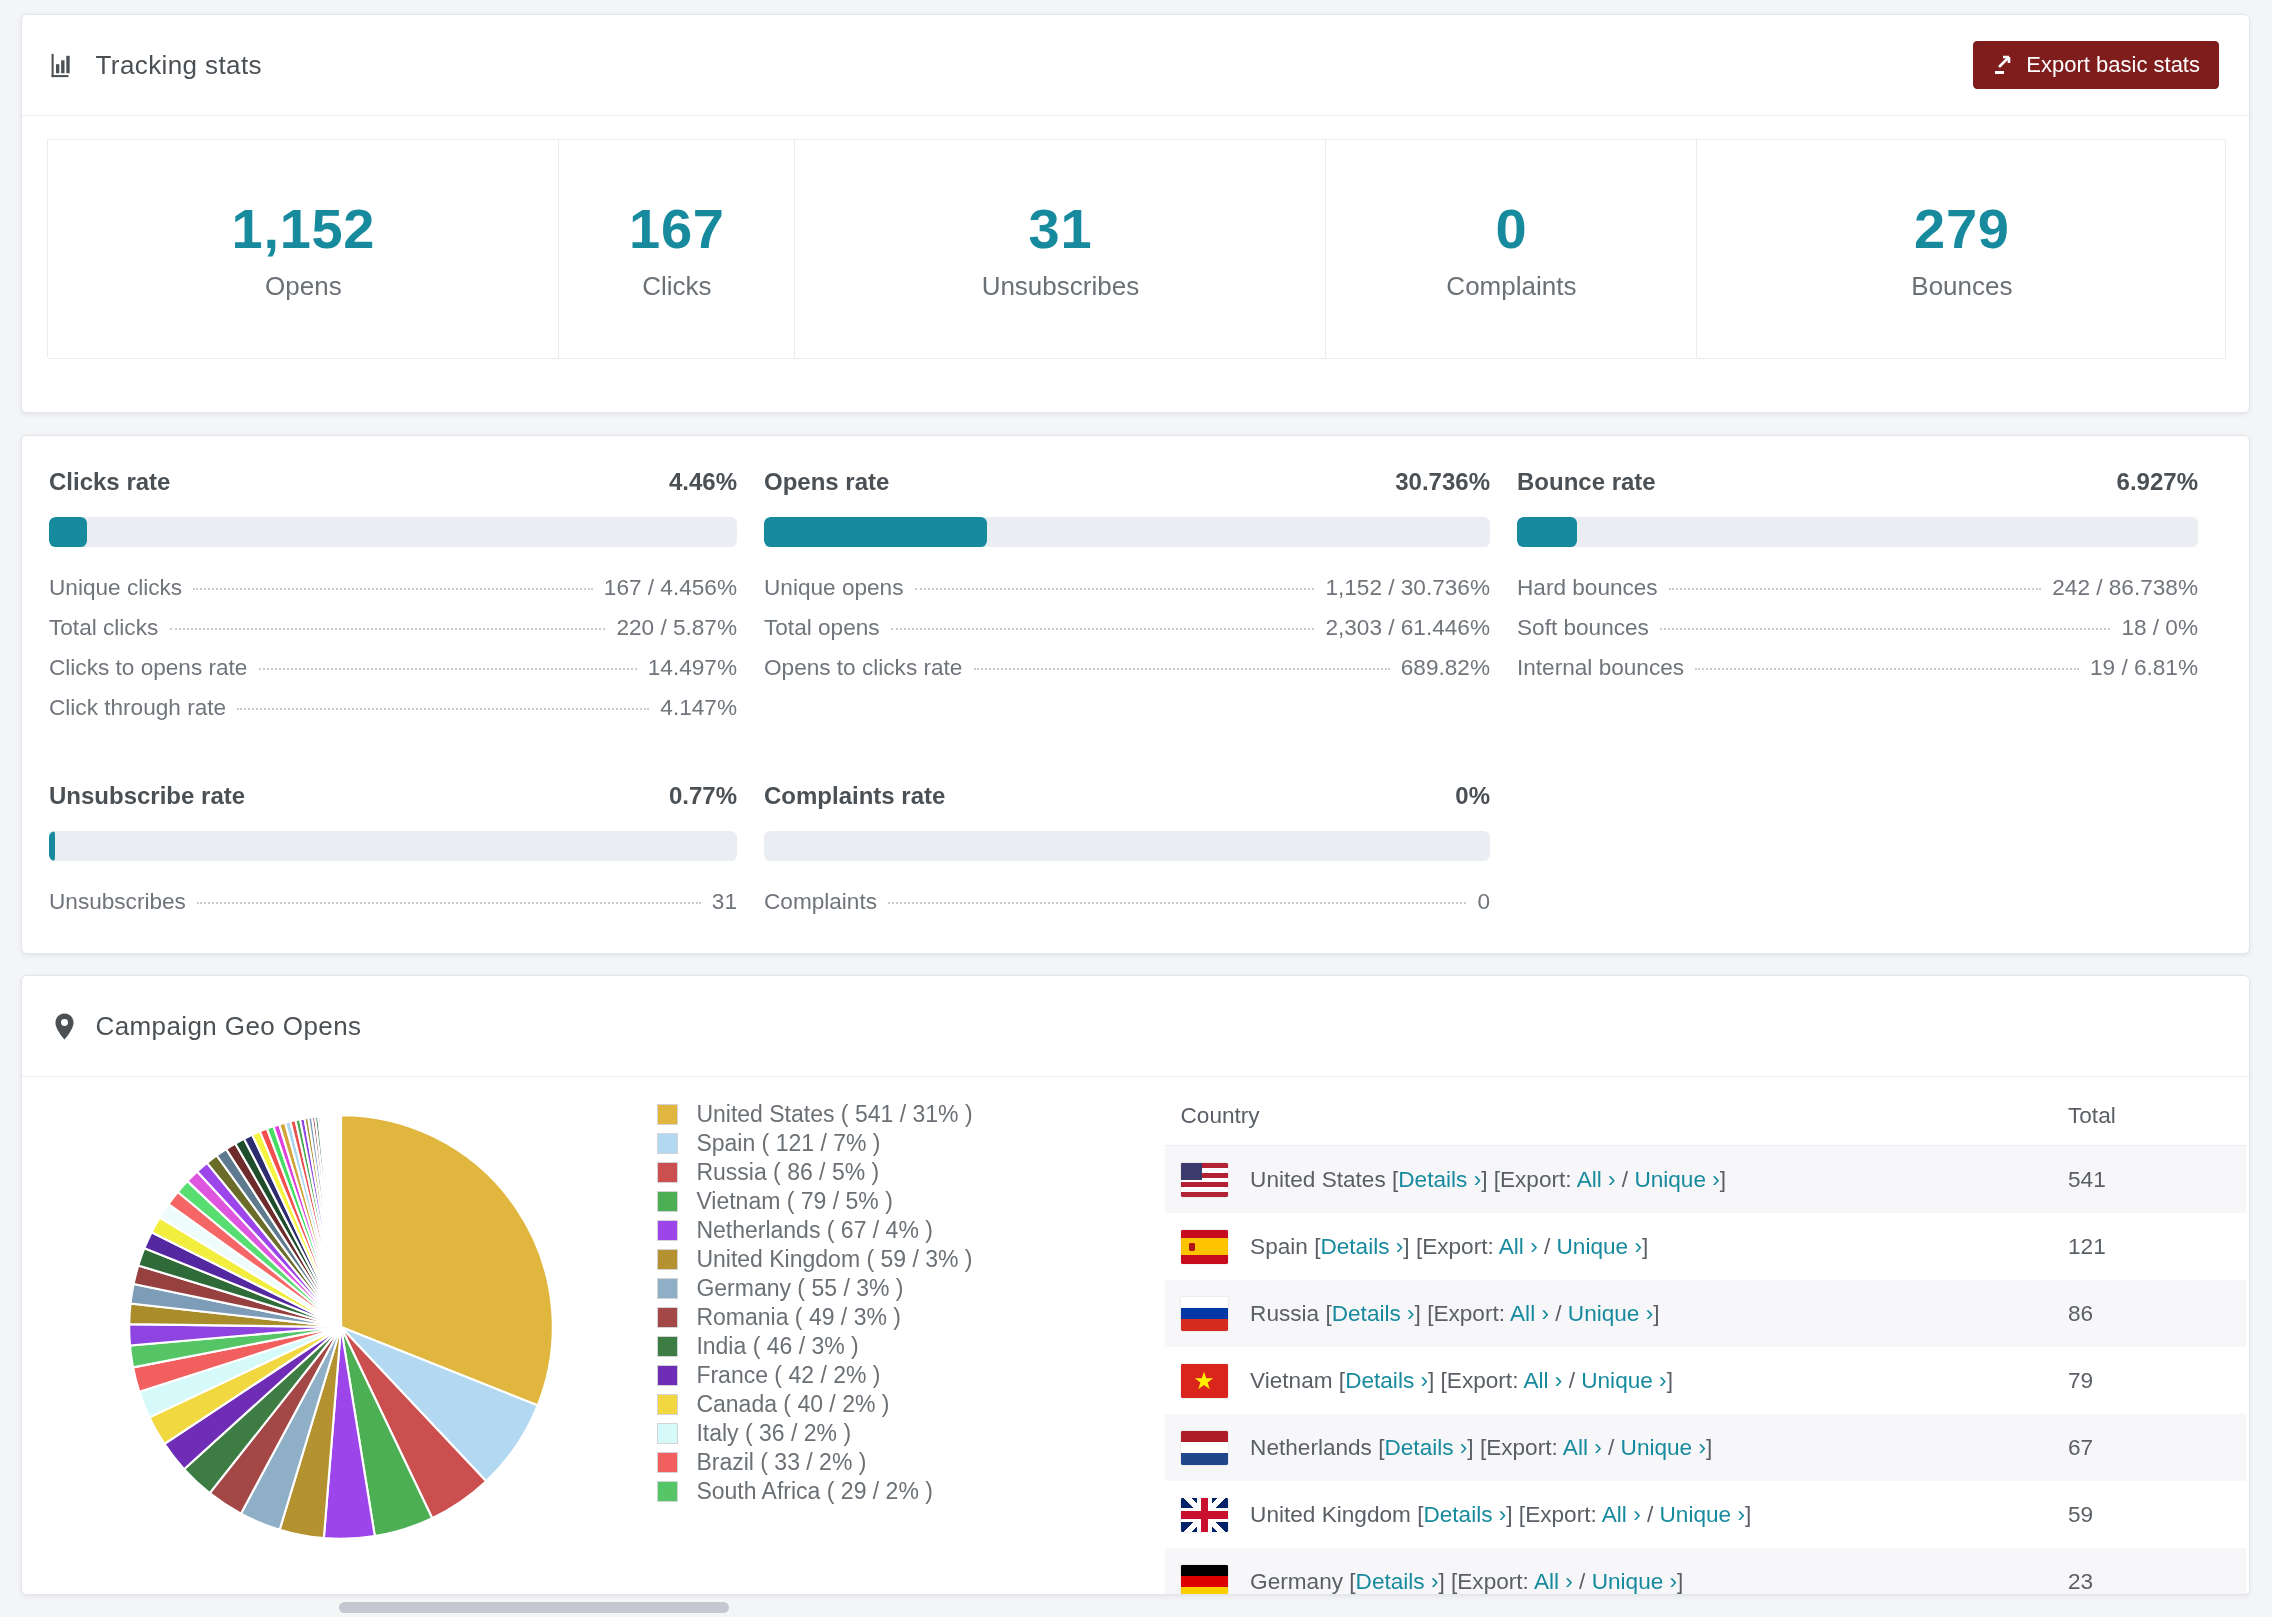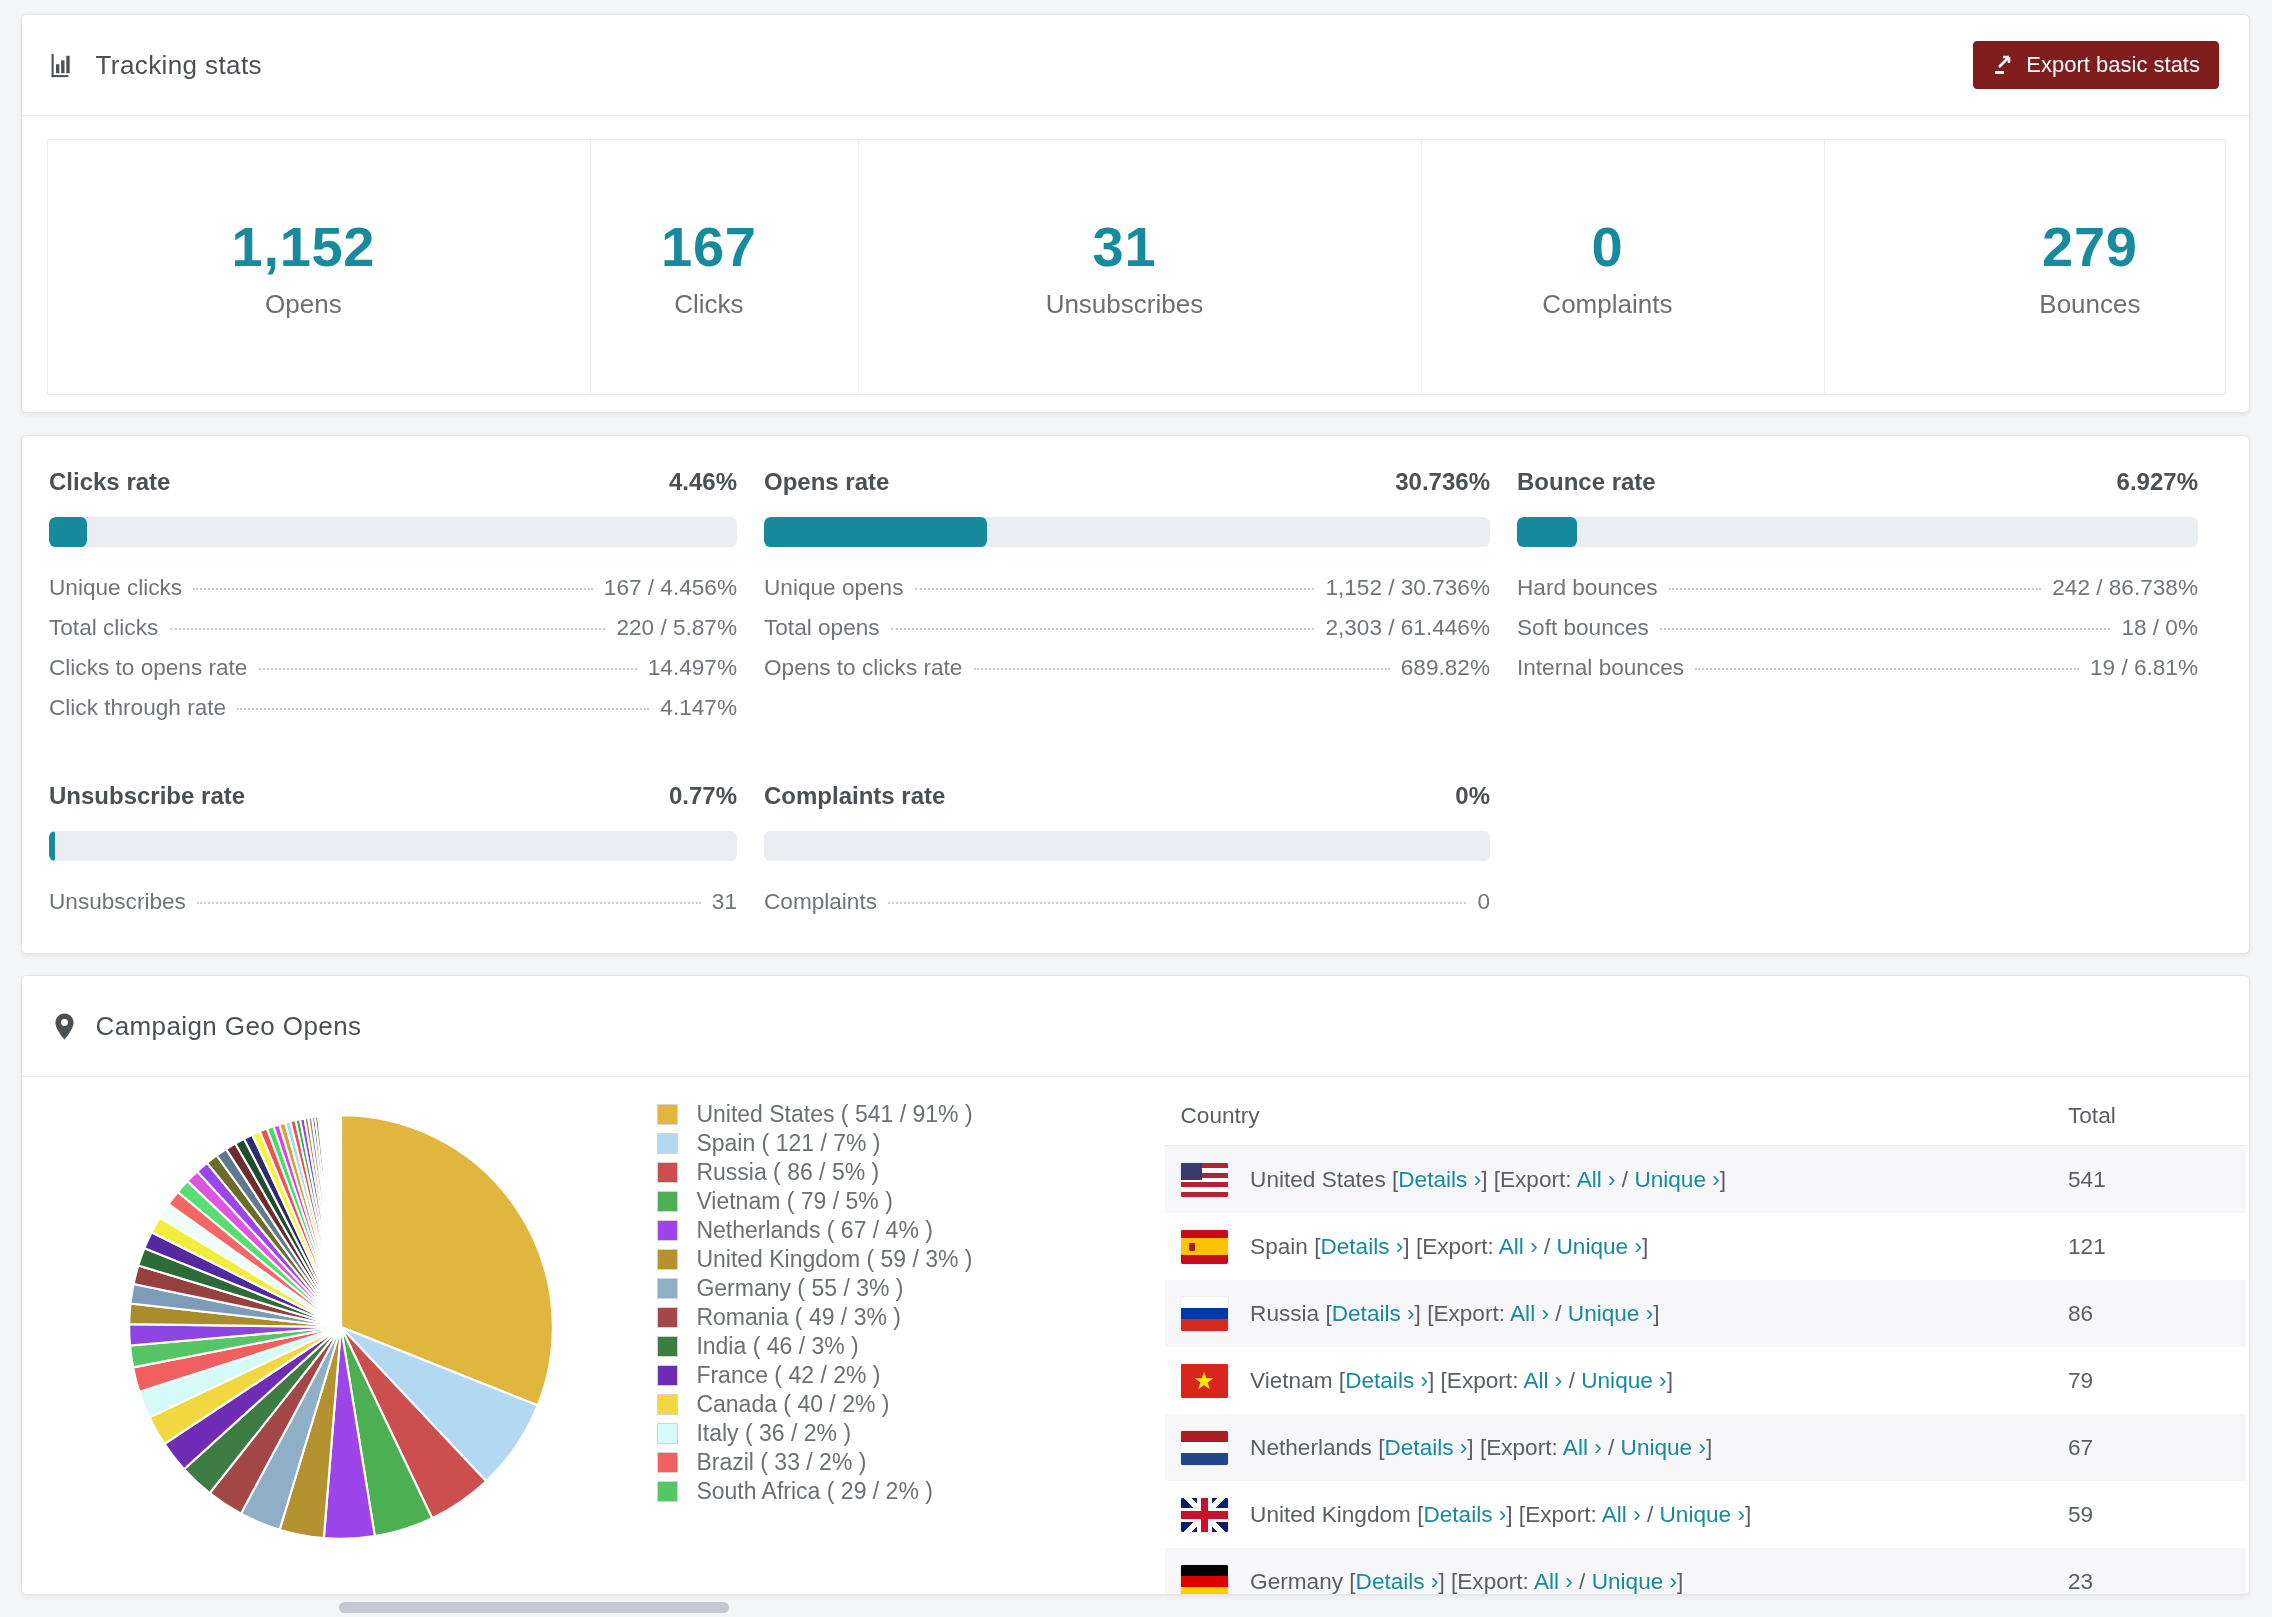--- a/index.html
+++ b/index.html
@@ -39,25 +39,24 @@
     border:none; border-radius:4.2px;
     padding:10.6px 19px;
     font-size:22px; font-family:inherit;
     cursor:pointer;
   }
   .export-btn svg { width:24px; height:24px; }
 
   
   .cards {
     position:absolute; left:25.4px; top:124px;
-    width:2179px; height:256px;
+    width:2179px; height:220px;
     border:0.7px solid #e9ebef; border-radius:2.1px;
     display:grid;
     grid-template-columns:510px 236px 531px 371px 530px;
-    gap:32px;
   }
   .card {
     display:flex; flex-direction:column;
     align-items:center; justify-content:center;
     border-left:0.7px solid #e9ebef;
   }
   .card:first-child { border-left:none; }
   .card .num { font-size:56px; font-weight:bold; color:#178a9e; letter-spacing:0.7px; }
   .card .lbl { font-size:26px; color:#6b7075; margin-top:10px; }
 
@@ -375,21 +374,21 @@
         <path d="M 330 330 L 323.51 30.07 A 300 300 0 0 1 324.59 30.05 Z" fill="#42dd62" stroke="#fff" stroke-width="3"></path>
         <path d="M 330 330 L 324.59 30.05 A 300 300 0 0 1 325.67 30.03 Z" fill="#dd42dd" stroke="#fff" stroke-width="3"></path>
         <path d="M 330 330 L 325.67 30.03 A 300 300 0 0 1 326.76 30.02 Z" fill="#d0a43a" stroke="#fff" stroke-width="3"></path>
         <path d="M 330 330 L 326.76 30.02 A 300 300 0 0 1 327.84 30.01 Z" fill="#aad6f2" stroke="#fff" stroke-width="3"></path>
         <path d="M 330 330 L 327.84 30.01 A 300 300 0 0 1 328.92 30.00 Z" fill="#e85050" stroke="#fff" stroke-width="3"></path>
         <path d="M 330 330 L 328.92 30.00 A 300 300 0 0 1 330.00 30.00 Z" fill="#44a754" stroke="#fff" stroke-width="3"></path>
       </svg>
     <ul class="legend" id="legend">
         <li>
           <span class="sw" style="background: rgb(224, 182, 62);"></span>
-          <span class="lt">United States ( 541 / 91% )</span>
+          <span class="lt">United States ( 541 / 31% )</span>
         </li>
         <li>
           <span class="sw" style="background: rgb(179, 217, 242);"></span>
           <span class="lt">Spain ( 121 / 7% )</span>
         </li>
         <li>
           <span class="sw" style="background: rgb(204, 79, 79);"></span>
           <span class="lt">Russia ( 86 / 5% )</span>
         </li>
         <li>

